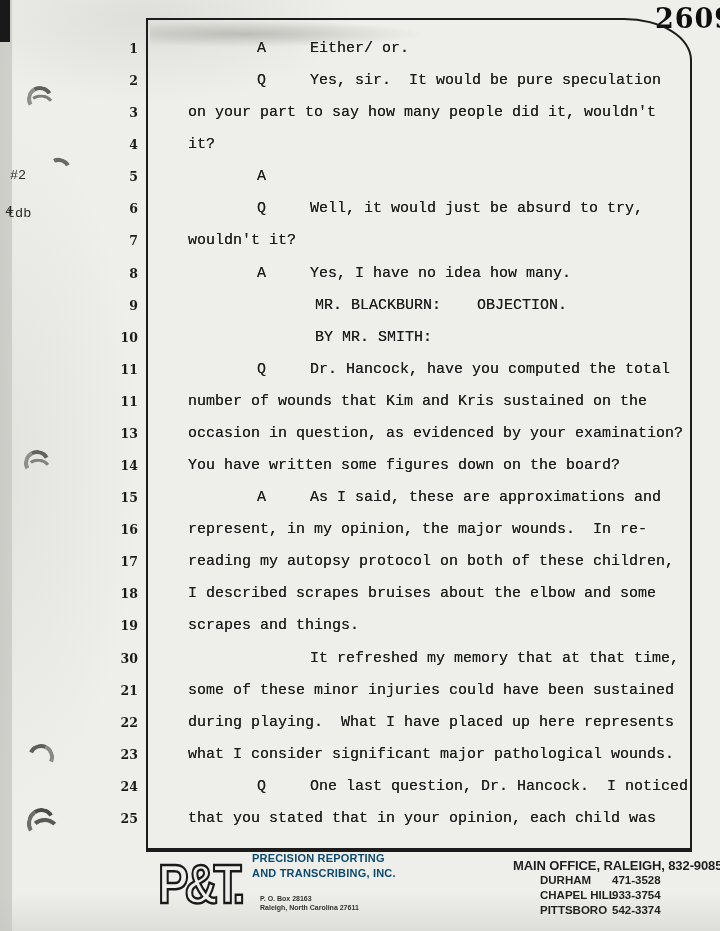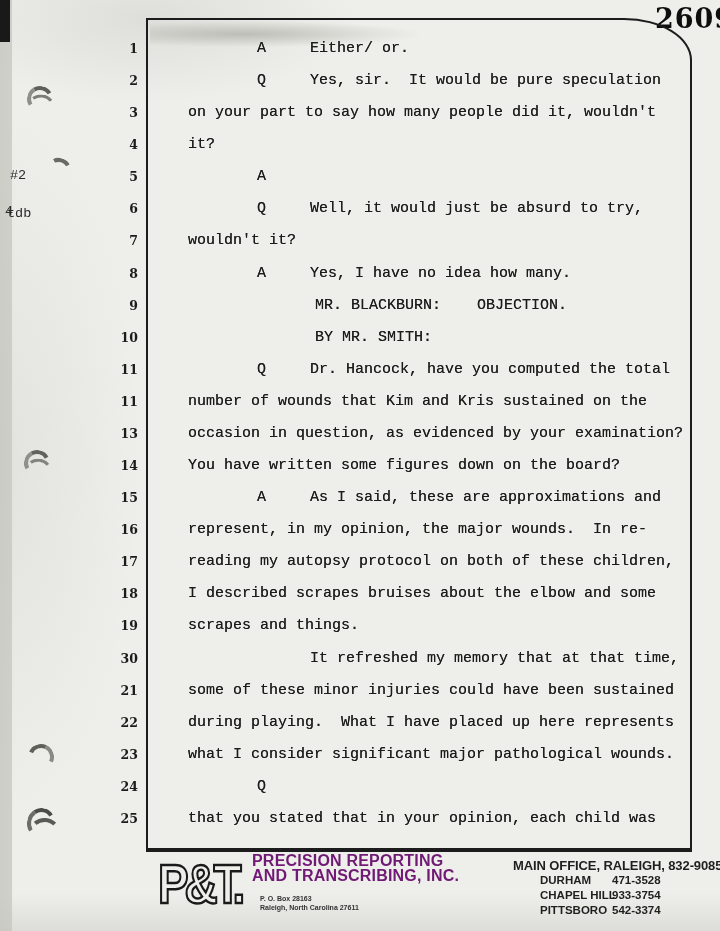--- a/index.html
+++ b/index.html
@@ -78,21 +78,21 @@
 
   
   .logo{
     position:absolute;left:158px;top:851px;
     font-family:"Liberation Sans", sans-serif;font-size:56px;font-weight:900;
     letter-spacing:-5px;color:var(--paper);
     -webkit-text-stroke:2.5px #1a1a1a;
     transform:scaleX(0.82);transform-origin:left top;
     white-space:nowrap;
   }
-  .company{position:absolute;left:252px;font-family:"Liberation Sans", sans-serif;font-weight:bold;font-size:16px;letter-spacing:0.2px;color:#701a75;white-space:nowrap;}
+  .company{position:absolute;left:252px;font-family:"Liberation Sans", sans-serif;font-weight:bold;font-size:11px;letter-spacing:0.2px;color:#0c4a6e;white-space:nowrap;}
   .co-1{top:852px;}
   .co-2{top:867px;}
   .addr{position:absolute;left:260px;font-family:"Liberation Sans", sans-serif;font-weight:bold;font-size:7px;color:#333;white-space:nowrap;}
   .ad-1{top:895px;}
   .ad-2{top:904px;}
   .main-office{position:absolute;left:513px;top:858px;font-family:"Liberation Sans", sans-serif;font-weight:bold;font-size:13px;letter-spacing:-0.1px;color:#1f1f1f;white-space:nowrap;}
   .branch{position:absolute;font-family:"Liberation Sans", sans-serif;font-weight:bold;font-size:11.5px;color:#1f1f1f;white-space:nowrap;}
   .branch .b-city{position:absolute;left:0;}
   .branch .b-phone{position:absolute;left:72px;}
   .branches{position:absolute;left:540px;top:874px;width:160px;height:50px;}
@@ -216,20 +216,21 @@
       <span class="lnum">22</span>
       <span class="flush">during playing.  What I have placed up here represents</span>
     </div>
     <div class="t-line" style="top: 745.826px;">
       <span class="lnum">23</span>
       <span class="flush">what I consider significant major pathological wounds.</span>
     </div>
     <div class="t-line" style="top: 777.909px;">
       <span class="lnum">24</span>
       <span class="qletter">Q</span>
+      <span class="qtext">One last question, Dr. Hancock.  I noticed</span>
     </div>
     <div class="t-line" style="top: 809.992px;">
       <span class="lnum">25</span>
       <span class="flush">that you stated that in your opinion, each child was</span>
     </div>
   </div>
 
 <div class="logo">P&amp;T.</div>
 <div class="company co-1">PRECISION REPORTING</div>
 <div class="company co-2">AND TRANSCRIBING, INC.</div>

